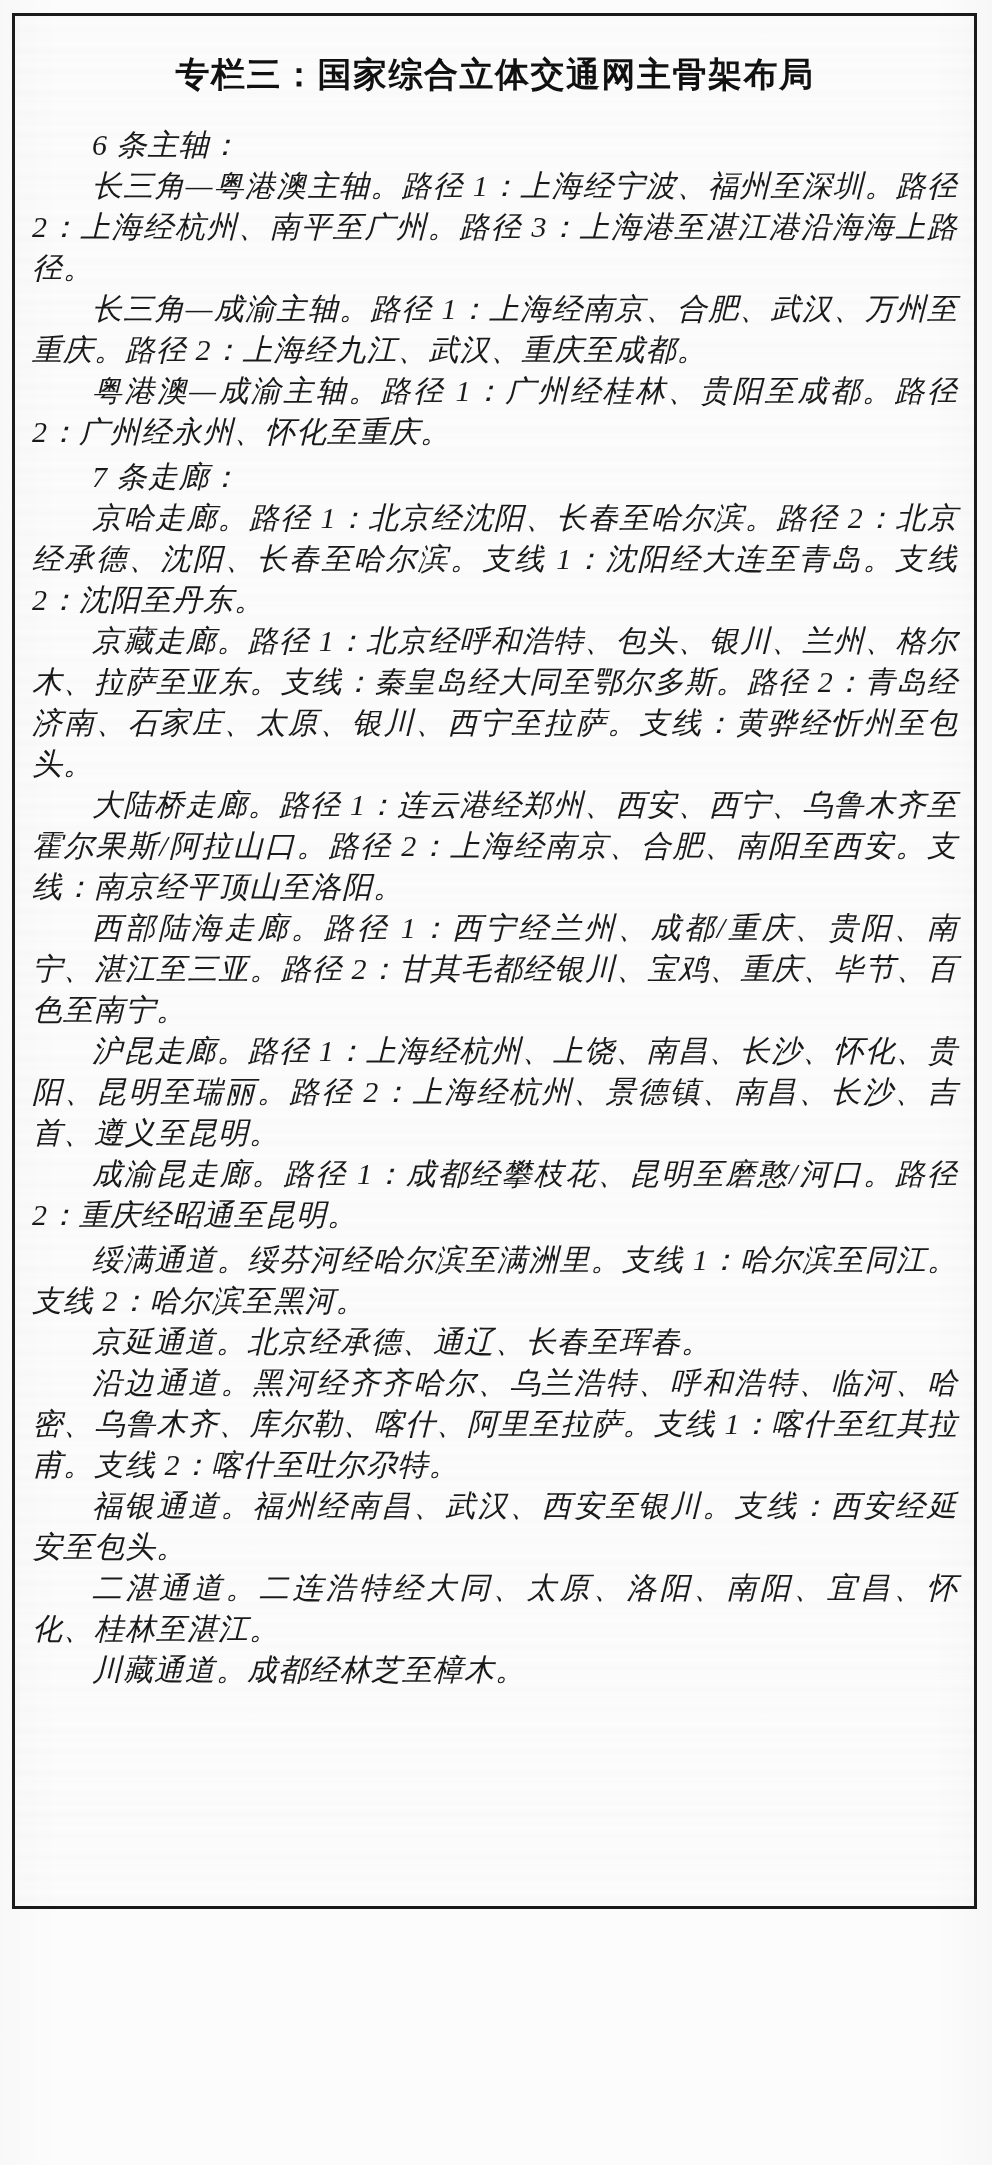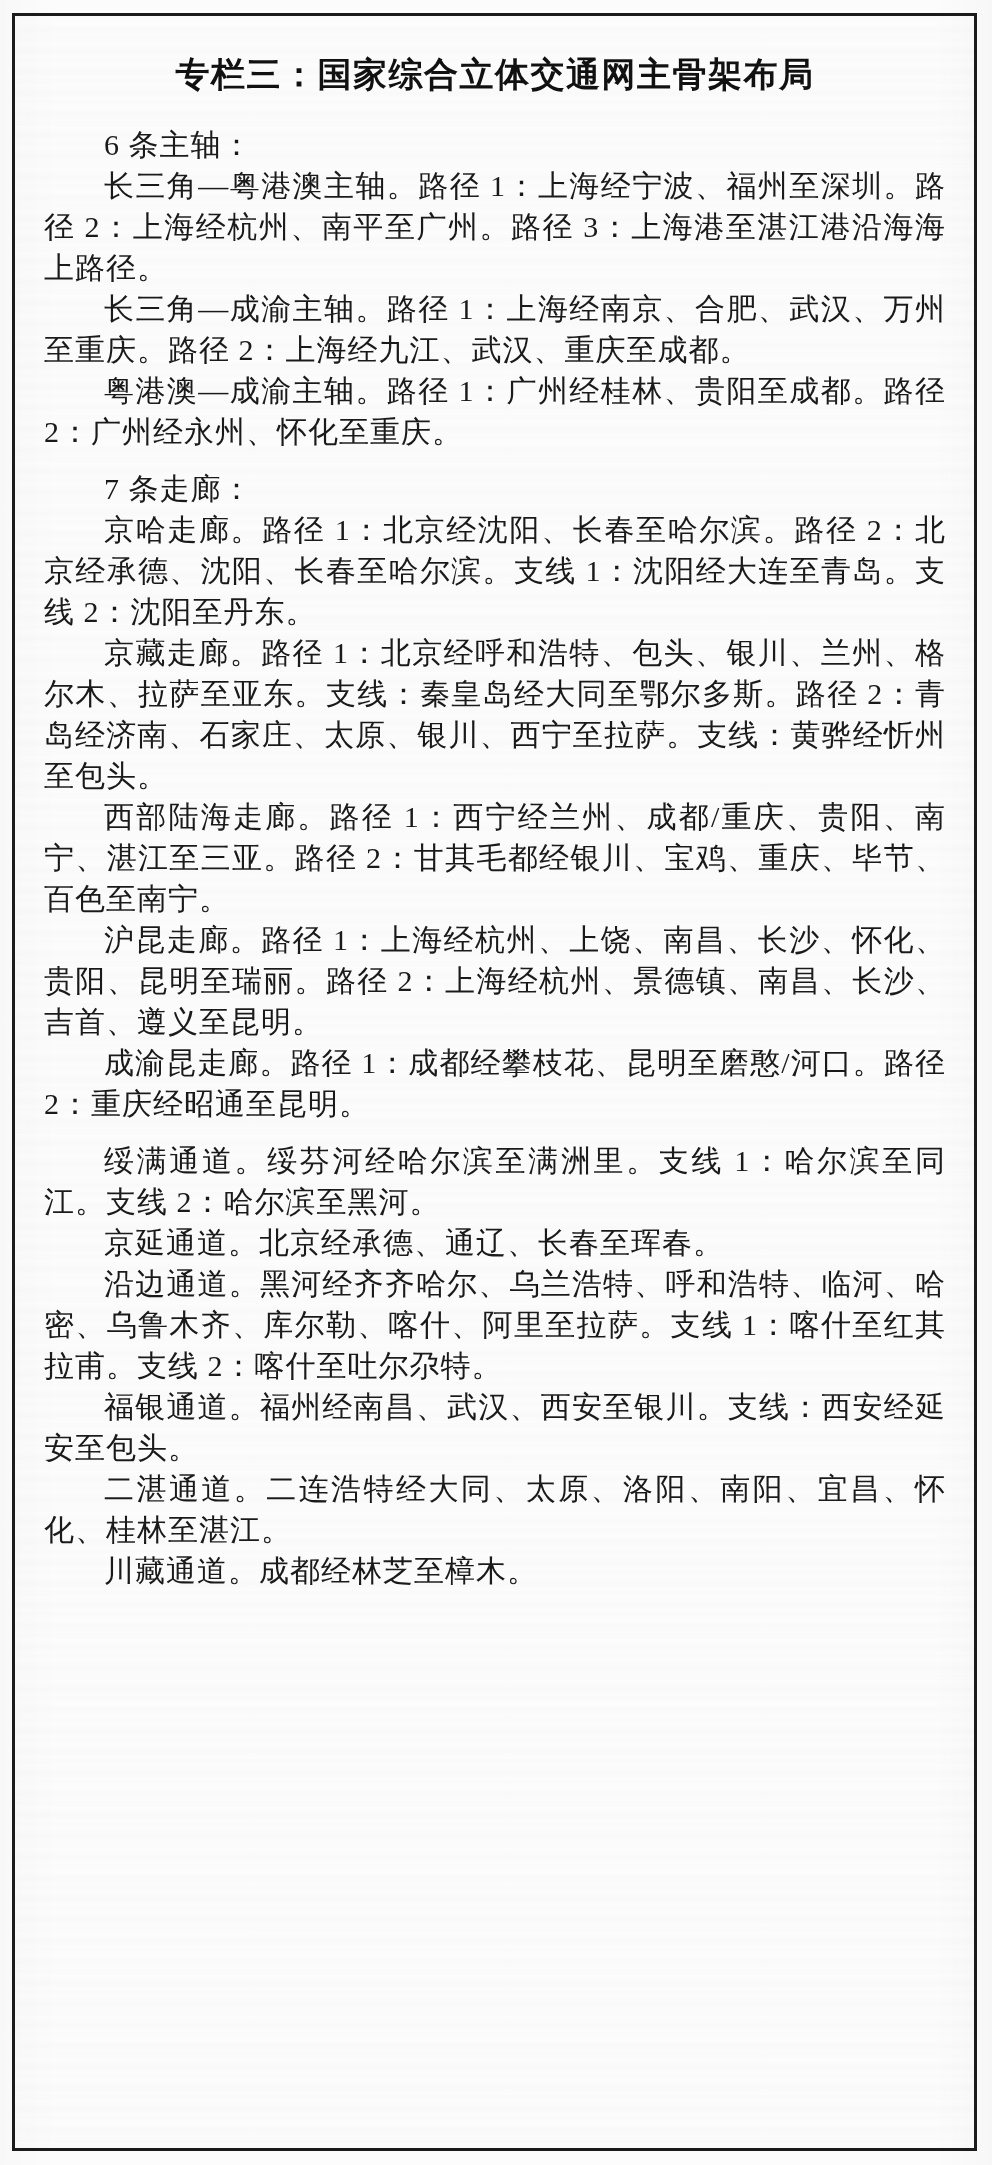--- a/index.html
+++ b/index.html
@@ -25,39 +25,39 @@
     inset: 0;
     background:
       linear-gradient(90deg, rgba(0,0,0,0.015) 0%, rgba(0,0,0,0) 6%, rgba(0,0,0,0) 94%, rgba(0,0,0,0.02) 100%),
       var(--paper);
   }
   .box {
     position: absolute;
     left: 12px;
     top: 13px;
     width: 965px;
-    height: 2138px;
+    height: 1896px;
     border: 3px solid var(--border);
     padding: 40px 12px 14px 13px;
     background:
       repeating-linear-gradient(180deg,
         rgba(0,0,0,0.008) 0px, rgba(0,0,0,0.0) 7px,
         rgba(0,0,0,0.012) 14px, rgba(0,0,0,0.0) 21px);
   }
   .box-title {
     margin: 0 0 32px 0;
     font-family: "Liberation Sans", "DejaVu Sans", sans-serif;
     font-weight: bold;
     font-size: 34px;
     line-height: 36px;
     letter-spacing: 1.5px;
     text-align: center;
     color: #111;
   }
-  .doc-section { margin: 16px; padding: 0; }
+  .doc-section { margin: 4px; padding: 0; font-style: italic; }
   .sec-heading, .para {
     margin: 0;
     font-size: 30px;
     line-height: 41px;
     letter-spacing: 1px;
     text-indent: 2em;
     text-align: justify;
     text-justify: inter-character;
     color: var(--ink);
   }
@@ -74,20 +74,21 @@
     <p class="sec-heading">6 条主轴：</p>
     <p class="para">长三角—粤港澳主轴。路径 1：上海经宁波、福州至深圳。路径 2：上海经杭州、南平至广州。路径 3：上海港至湛江港沿海海上路径。</p>
     <p class="para">长三角—成渝主轴。路径 1：上海经南京、合肥、武汉、万州至重庆。路径 2：上海经九江、武汉、重庆至成都。</p>
     <p class="para">粤港澳—成渝主轴。路径 1：广州经桂林、贵阳至成都。路径 2：广州经永州、怀化至重庆。</p>
   </section>
 
   <section class="doc-section">
     <p class="sec-heading">7 条走廊：</p>
     <p class="para">京哈走廊。路径 1：北京经沈阳、长春至哈尔滨。路径 2：北京经承德、沈阳、长春至哈尔滨。支线 1：沈阳经大连至青岛。支线 2：沈阳至丹东。</p>
     <p class="para">京藏走廊。路径 1：北京经呼和浩特、包头、银川、兰州、格尔木、拉萨至亚东。支线：秦皇岛经大同至鄂尔多斯。路径 2：青岛经济南、石家庄、太原、银川、西宁至拉萨。支线：黄骅经忻州至包头。</p>
+    <p class="para">大陆桥走廊。路径 1：连云港经郑州、西安、西宁、乌鲁木齐至霍尔果斯/阿拉山口。路径 2：上海经南京、合肥、南阳至西安。支线：南京经平顶山至洛阳。</p>
     <p class="para">西部陆海走廊。路径 1：西宁经兰州、成都/重庆、贵阳、南宁、湛江至三亚。路径 2：甘其毛都经银川、宝鸡、重庆、毕节、百色至南宁。</p>
     <p class="para">沪昆走廊。路径 1：上海经杭州、上饶、南昌、长沙、怀化、贵阳、昆明至瑞丽。路径 2：上海经杭州、景德镇、南昌、长沙、吉首、遵义至昆明。</p>
     <p class="para">成渝昆走廊。路径 1：成都经攀枝花、昆明至磨憨/河口。路径 2：重庆经昭通至昆明。</p>
   </section>
 
   <section class="doc-section">
     <p class="para">绥满通道。绥芬河经哈尔滨至满洲里。支线 1：哈尔滨至同江。支线 2：哈尔滨至黑河。</p>
     <p class="para">京延通道。北京经承德、通辽、长春至珲春。</p>
     <p class="para">沿边通道。黑河经齐齐哈尔、乌兰浩特、呼和浩特、临河、哈密、乌鲁木齐、库尔勒、喀什、阿里至拉萨。支线 1：喀什至红其拉甫。支线 2：喀什至吐尔尕特。</p>
     <p class="para">福银通道。福州经南昌、武汉、西安至银川。支线：西安经延安至包头。</p>

